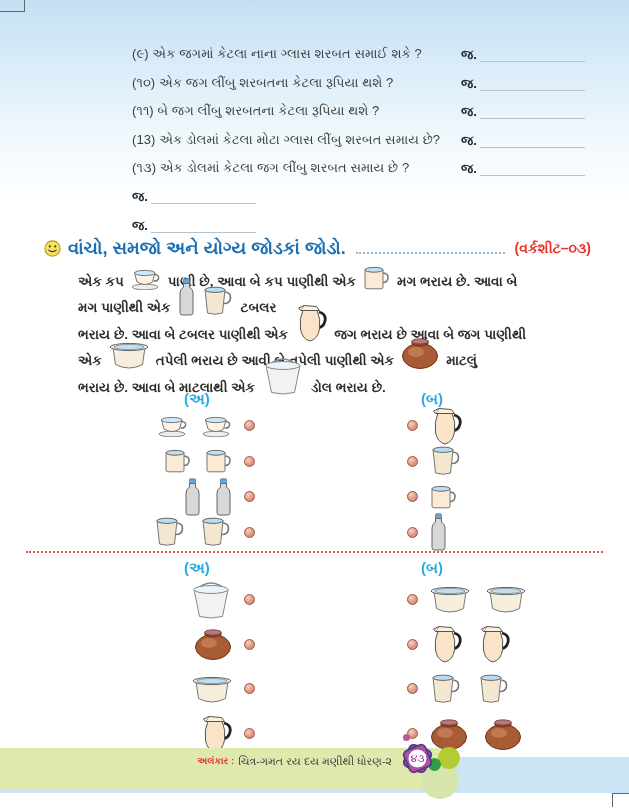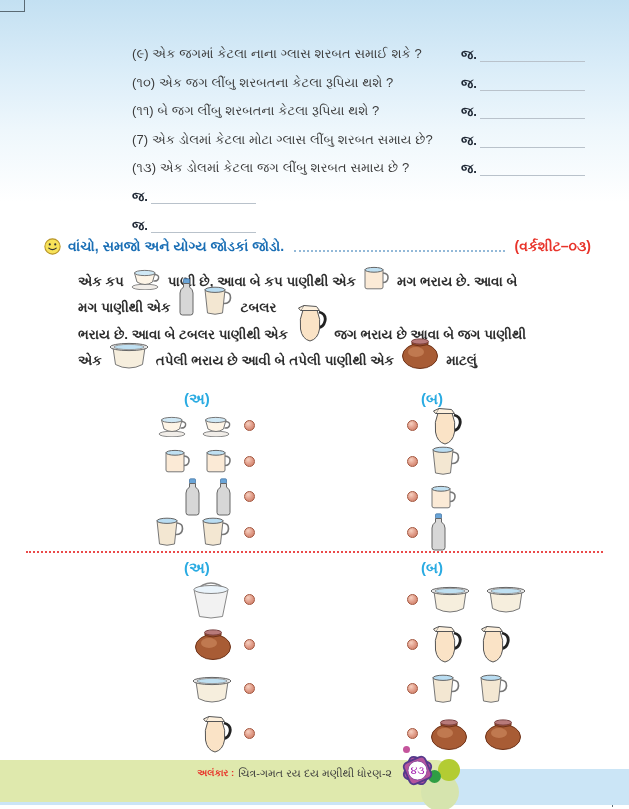--- a/index.html
+++ b/index.html
@@ -16,21 +16,21 @@
   #questions { position:absolute; top:34px; left:0; right:0;padding-left:47px; }
   .q-row { display:flex; align-items:flex-end; height:28.4px; padding:0 44px 0 85px; box-sizing:border-box; }
   .q-text { flex:1; font-size:13px; color:#3c3c3c; font-weight:500; letter-spacing:.1px; }
   .q-ans { display:flex; align-items:flex-end; width:124px; }
   .ans-label { font-size:13px; font-weight:700; color:#1f2835; margin-right:3px; line-height:14px; }
   .ans-line { flex:1; border-bottom:1.6px solid #b9c2cb; height:13px; }
 
   
   .section-header { position:absolute; top:238px; left:44px; right:38px; display:flex; align-items:center; gap:7px; }
   .smiley { display:inline-flex; flex:0 0 auto; }
-  .header-text { color:#1b6fb5; font-weight:700; font-size:14px; white-space:nowrap; }
+  .header-text { color:#1b6fb5; font-weight:700; font-size:18px; white-space:nowrap; }
   .leader { flex:1; border-bottom:2px dotted #93b9d8; height:9px; margin:0 3px; }
   .worksheet { color:#e8332a; font-weight:700; font-size:14px; white-space:nowrap; }
 
   
   #paragraph { position:absolute; top:263px; left:78px; right:40px; }
   .p-line { display:flex; align-items:flex-end; gap:7px; height:26.5px; font-size:13.5px; font-weight:700;
             color:#2e2e2e; white-space:nowrap; overflow:visible; }
   .p-ico { display:inline-flex; align-items:center; }
 
   
@@ -43,21 +43,21 @@
   .m-left { width:232px; display:flex; justify-content:flex-end; align-items:center; gap:14px; }
   .m-dot { flex:0 0 auto; width:11px; height:11px; border-radius:50%;
            background:radial-gradient(circle at 35% 30%, #f6d0c0, #df9884 55%, #c87a62);
            border:1.5px solid #a2543c; margin-left:12px; box-sizing:border-box; }
   .m-spacer { width:152px; flex:0 0 auto; }
   .m-right { display:flex; align-items:center; gap:16px; margin-left:12px; }
 
   .separator { position:absolute; top:551px; left:26px; right:26px; border-top:2px dotted #ea4a4a; }
 
   
-  .footer-blue { position:absolute; left:0; right:0; bottom:4px; height:36px; background:#cbe5f6; }
+  .footer-blue { position:absolute; left:0; right:0; bottom:16px; height:36px; background:#cbe5f6; }
   .footer-band { position:absolute; left:0; bottom:3px; width:452px; height:42px; background:#dfe9ad;
                  border-top-right-radius:30px; border-bottom-right-radius:50px;
                  display:flex; align-items:flex-start; justify-content:flex-end;
                  padding:7px 60px 0 0; box-sizing:border-box; gap:4px; }
   .footer-red  { color:#e8332a; font-size:9.5px; font-weight:700; white-space:nowrap; }
   .footer-text { color:#3d3d3d; font-size:11px; font-weight:400; white-space:nowrap; }
   .c-pale   { position:absolute; left:421px; bottom:-6px; width:38px; height:38px; border-radius:50%; background:#d6e4ae; }
   .c-lime   { position:absolute; left:438px; bottom:24px; width:22px; height:22px; border-radius:50%; background:#b3cc33; }
   .c-green  { position:absolute; left:428px; bottom:22px; width:13px; height:13px; border-radius:50%; background:#2f9e44; }
   .dot-magenta { position:absolute; left:403px; bottom:52px; width:7px; height:7px; border-radius:50%; background:#c4549c; }
@@ -88,21 +88,21 @@
         </span>
       </div>
       <div class="q-row">
         <span class="q-text">(૧૧) બે જગ લીંબુ શરબતના કેટલા રૂપિયા થશે ?</span>
         <span class="q-ans">
           <span class="ans-label">જ.</span>
           <span class="ans-line"></span>
         </span>
       </div>
       <div class="q-row">
-        <span class="q-text">(7) એક ડોલમાં કેટલા મોટા ગ્લાસ લીંબુ શરબત સમાય છે?</span>
+        <span class="q-text">(13) એક ડોલમાં કેટલા મોટા ગ્લાસ લીંબુ શરબત સમાય છે?</span>
         <span class="q-ans">
           <span class="ans-label">જ.</span>
           <span class="ans-line"></span>
         </span>
       </div>
       <div class="q-row">
         <span class="q-text">(૧૩) એક ડોલમાં કેટલા જગ લીંબુ શરબત સમાય છે ?</span>
         <span class="q-ans">
           <span class="ans-label">જ.</span>
           <span class="ans-line"></span>
@@ -198,20 +198,31 @@
         <span>તપેલી ભરાય છે આવી બે તપેલી પાણીથી એક</span>
         <span class="p-ico">
           <svg width="38" height="32" viewBox="0 0 38 32">
             <ellipse cx="19" cy="19" rx="17.5" ry="12.5" fill="#a85c35" stroke="#6e3218"></ellipse>
             <ellipse cx="15" cy="15" rx="8" ry="5" fill="#c8835a" opacity="0.75"></ellipse>
             <path d="M11,7.5 Q19,10.5 27,7.5 L27,4.8 L11,4.8 Z" fill="#9c4f2c" stroke="#6e3218"></path>
             <ellipse cx="19" cy="4.5" rx="8.5" ry="2.6" fill="#b87a7a" stroke="#7a4040"></ellipse>
           </svg>
         </span>
         <span>માટલું</span>
+      </div>
+      <div class="p-line">
+        <span>ભરાય છે. આવા બે માટલાથી એક</span>
+        <span class="p-ico">
+          <svg width="42" height="42" viewBox="0 0 42 42">
+            <path d="M5,13 Q21,-3 37,13" fill="none" stroke="#888" stroke-width="1.6"></path>
+            <path d="M4,11.5 L9.5,38.5 Q21,41.5 32.5,38.5 L38,11.5 Z" fill="#f2f2f2" stroke="#888"></path>
+            <ellipse cx="21" cy="11.5" rx="17" ry="4" fill="#eaf4fb" stroke="#888"></ellipse>
+          </svg>
+        </span>
+        <span>ડોલ ભરાય છે.</span>
       </div>
     </div>
 
   <div id="match1" class="match">
       <div class="m-labels">
         <span class="label-a">(અ)</span>
         <span class="label-b">(બ)</span>
       </div>
       <div class="m-row">
         <div class="m-left">

